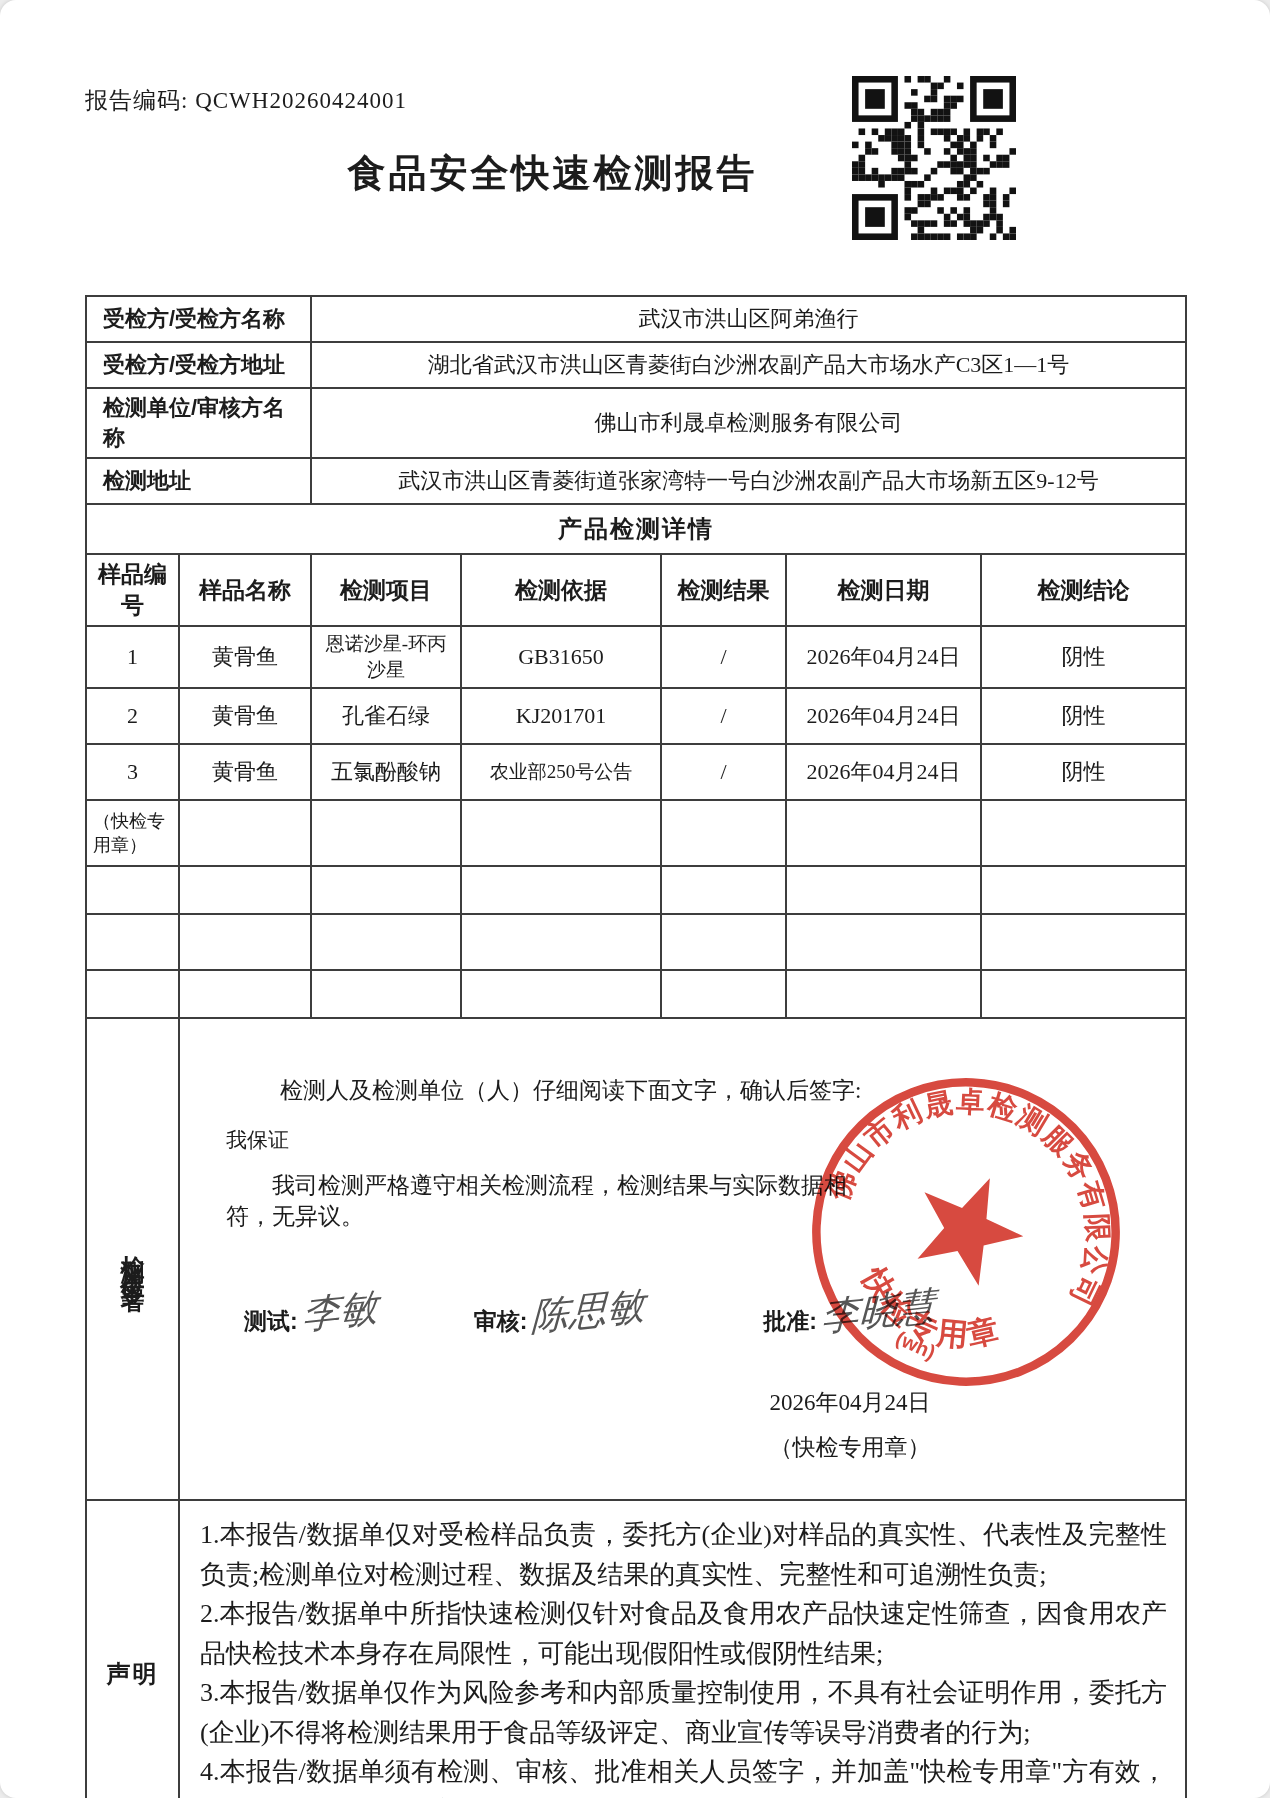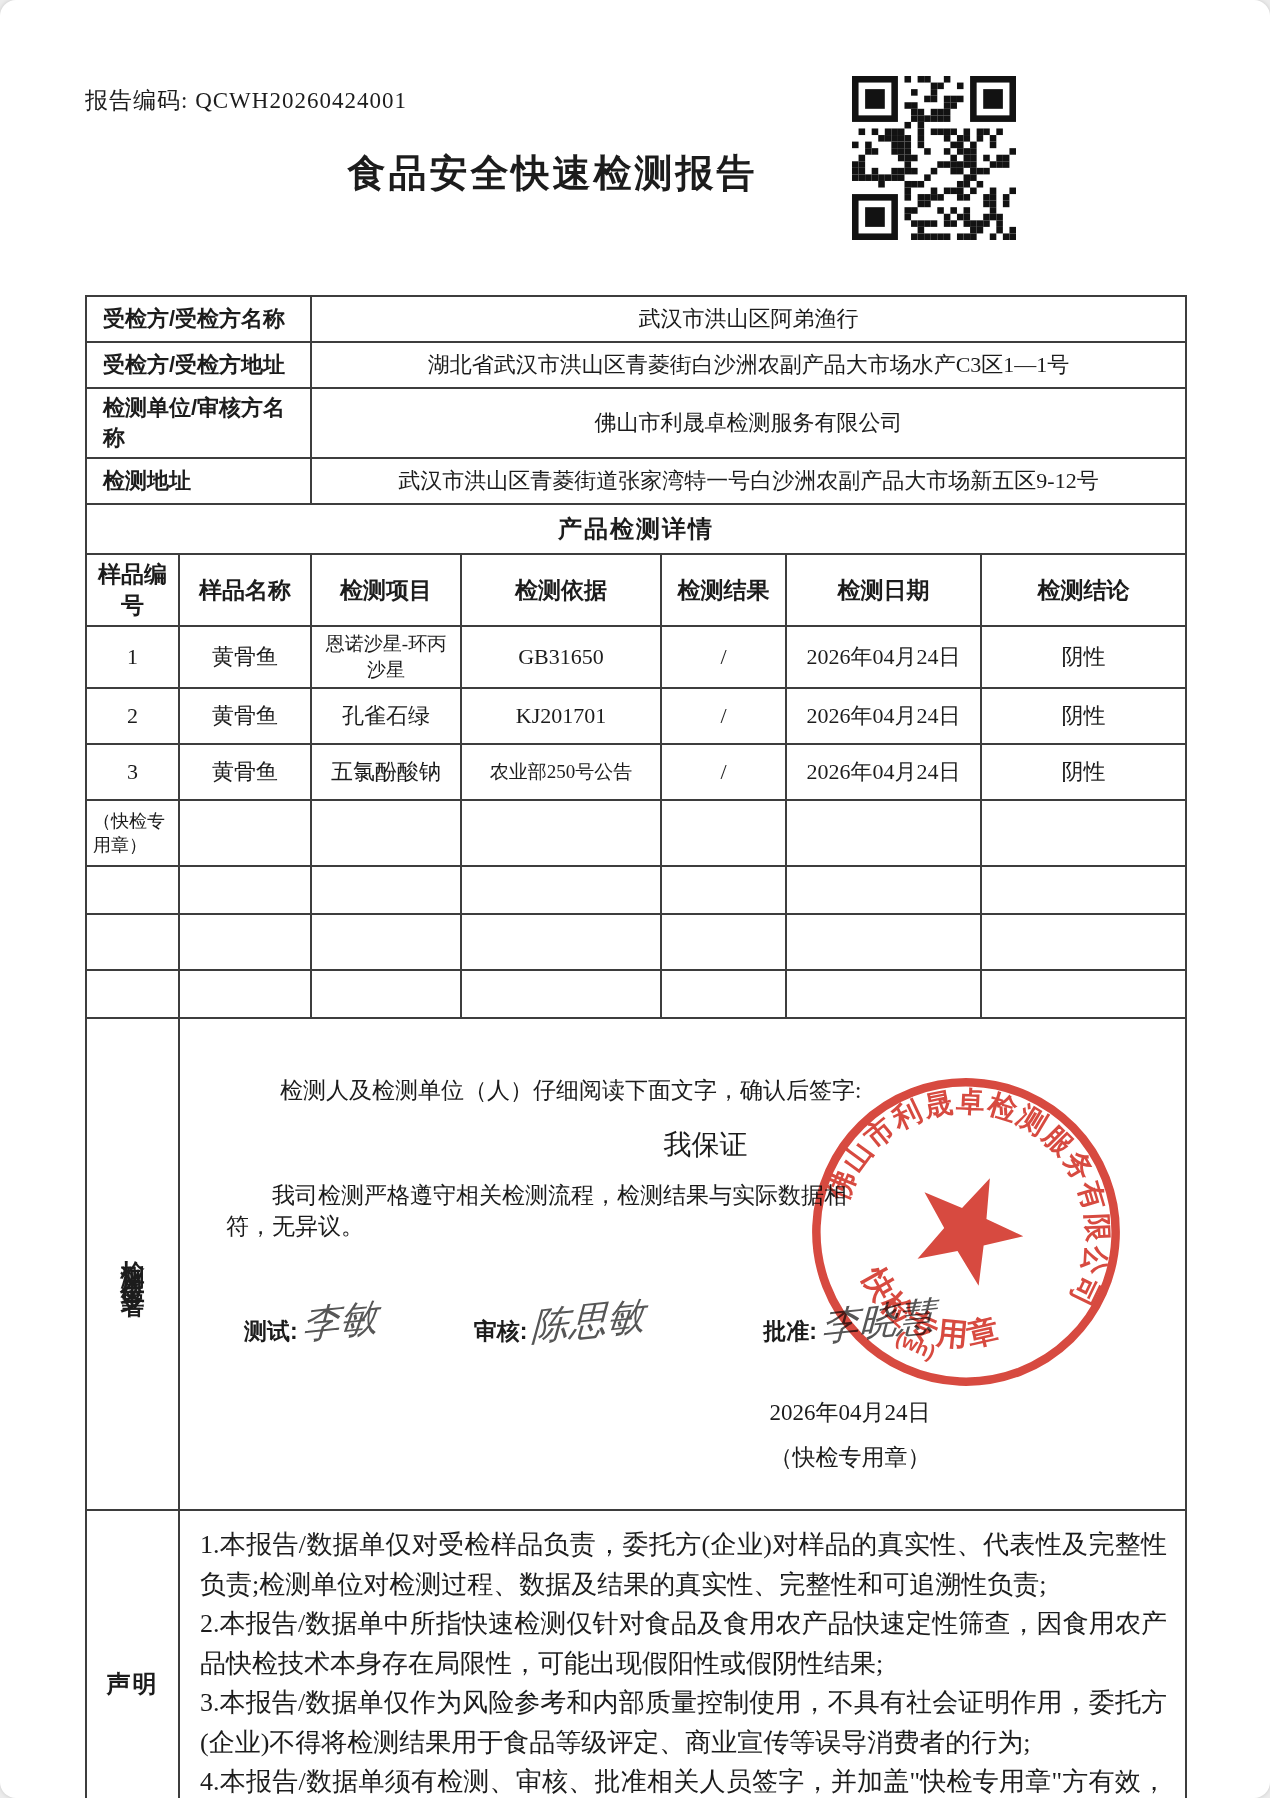--- a/index.html
+++ b/index.html
@@ -58,21 +58,21 @@
 
   td.side { vertical-align:middle; text-align:center; }
   .vlabel {
     writing-mode:vertical-rl; text-orientation:upright;
     font-family:"Liberation Sans","DejaVu Sans",sans-serif;
     font-weight:700; font-size:24px; letter-spacing:7px;
     display:inline-block;
   }
   td.sign-cell { position:relative; text-align:left; padding:0; }
   .sign-instruction { margin:56px 0 0 100px; font-size:23px; }
-  .sign-promise { margin:20px 0 0 46px; font-size:28px;text-align:center; }
+  .sign-promise { margin:20px 0 0 46px; font-size:21px; }
   .sign-statement { margin:16px 320px 0 46px; font-size:23px; text-indent:46px; }
   .sign-line { display:flex; align-items:flex-end; margin:54px 0 0 64px; }
   .sign-label {
     font-family:"Liberation Sans","DejaVu Sans",sans-serif;
     font-weight:700; font-size:23px; white-space:nowrap;
   }
   .sig {
     display:inline-block; font-size:38px; color:#565656; font-style:italic;
     transform:rotate(-6deg) skewX(-8deg); margin-left:4px; white-space:nowrap;
   }

